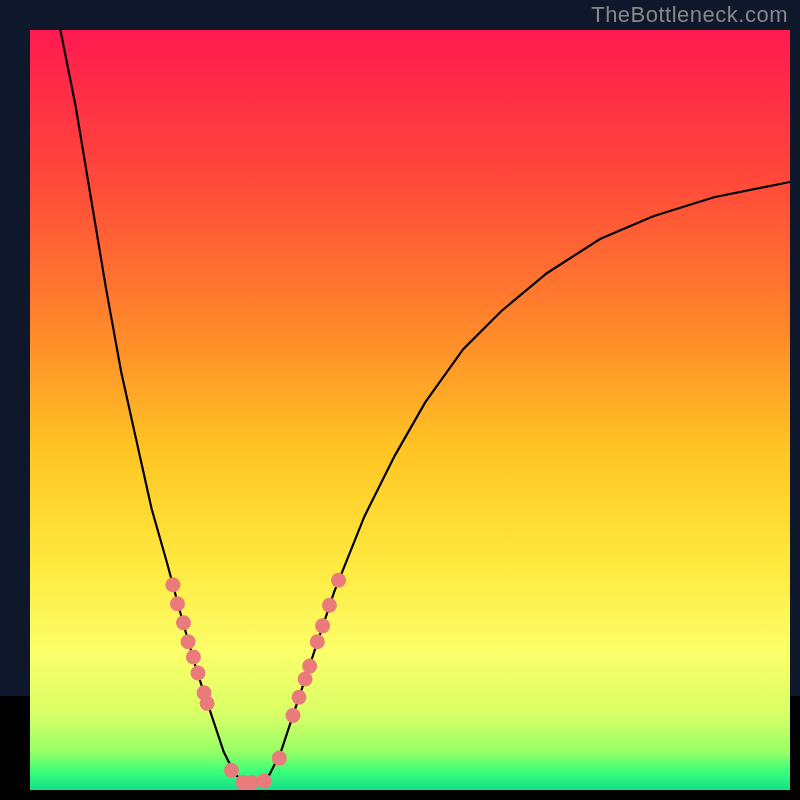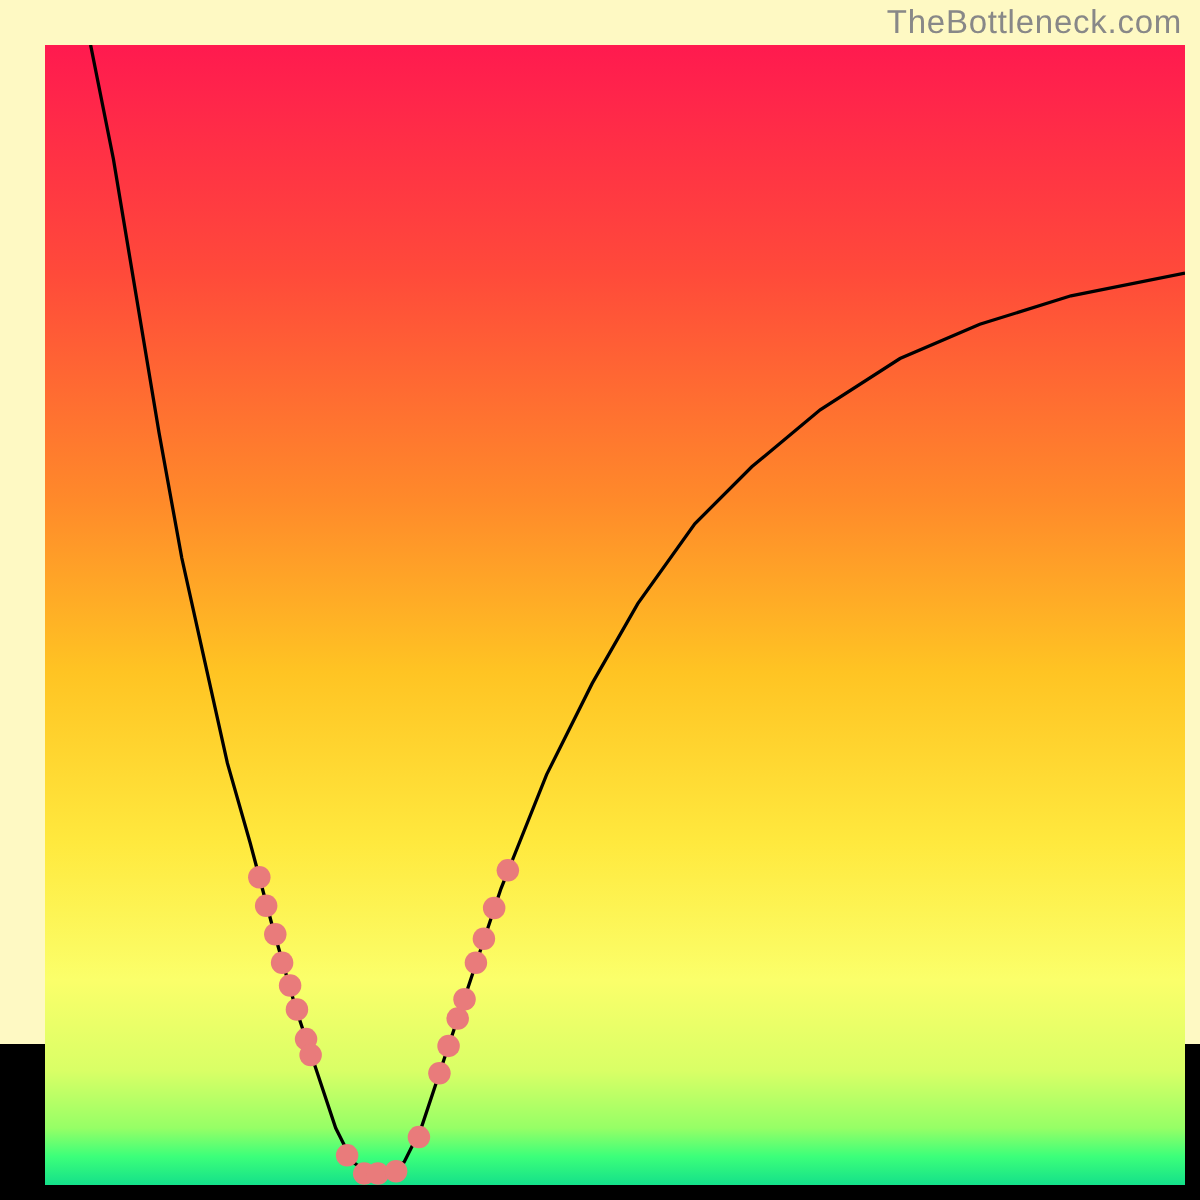--- a/index.html
+++ b/index.html
@@ -8,21 +8,21 @@
     width: 800px;
     height: 800px;
     background: #000;
     overflow: hidden;
     font-family: Arial, Helvetica, sans-serif;
   }
   .stage {
     position: relative;
     width: 800px;
     height: 696px;
-    background: #fef9c3;
+    background: #0f172a;
   }
   .watermark {
     position: absolute;
     top: 2px;
     right: 12px;
     color: #888;
     font-size: 22px;
     font-weight: 500;
     letter-spacing: 0.5px;
     z-index: 20;

